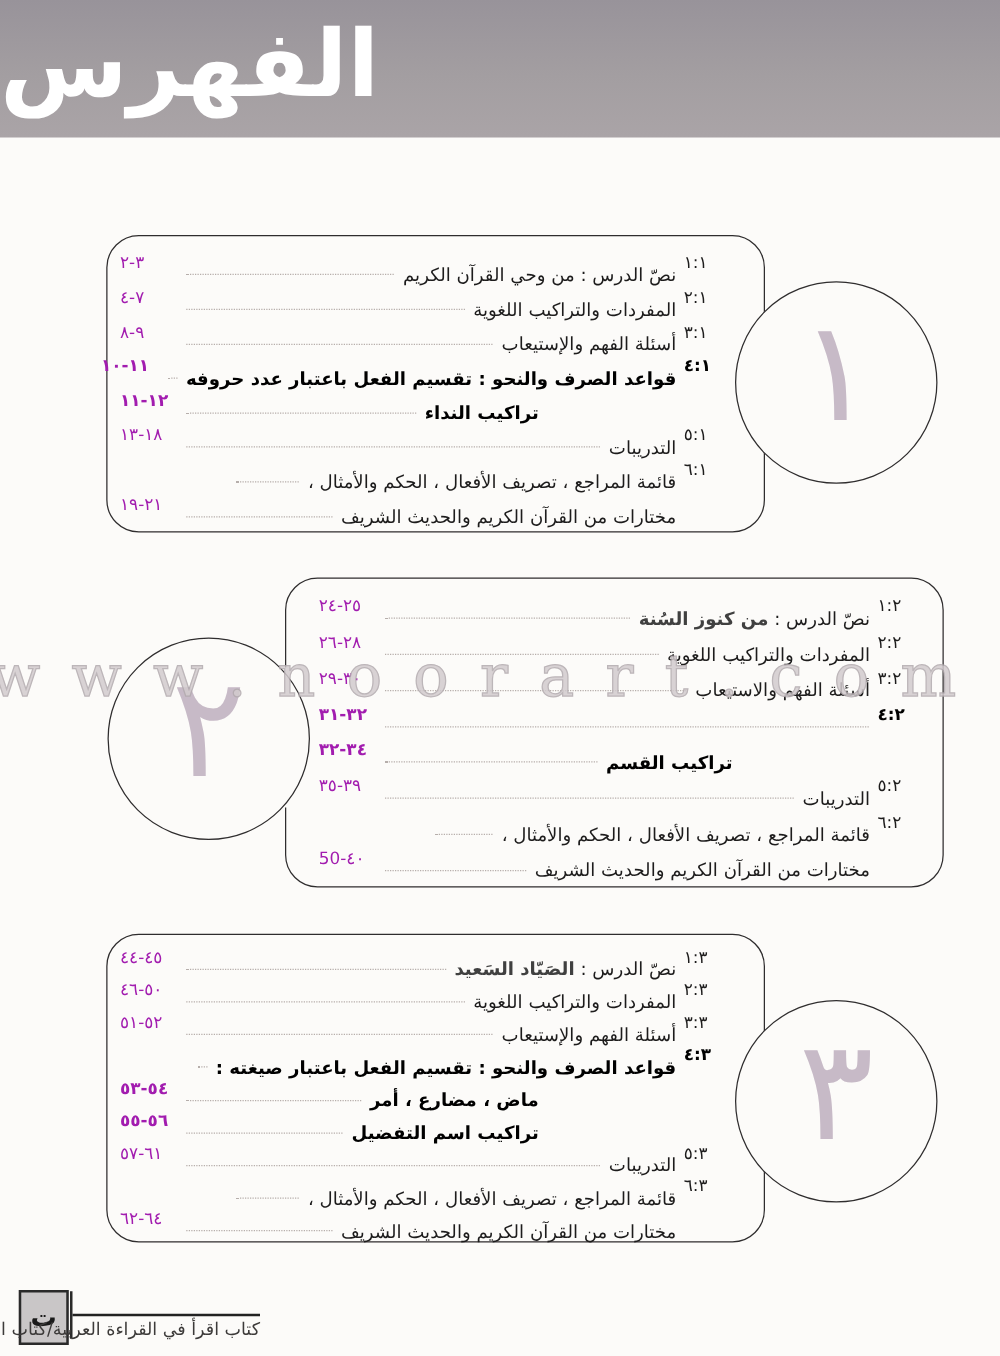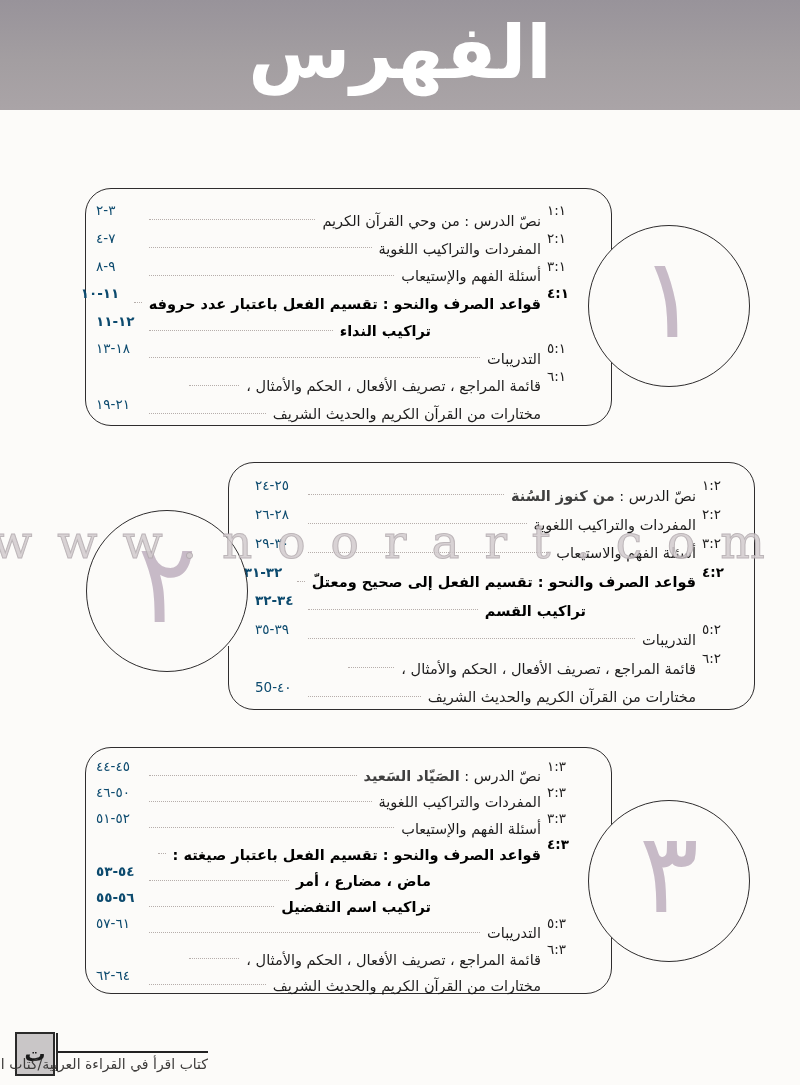--- a/index.html
+++ b/index.html
@@ -8,21 +8,21 @@
     background:#fcfbf9;
     font-family:"DejaVu Sans",sans-serif;
   }
   
   .header-band{
     position:absolute;left:0;top:0;width:800px;height:110px;
     background:linear-gradient(180deg,#98939a 0%,#a39ea1 55%,#aaa4a7 100%);
   }
   .header-title{
     position:absolute;left:0;top:0;width:100%;height:104px;
-    text-align:center;line-height:104px;
+    text-align:left;line-height:104px;
     color:#ffffff;font-size:74px;font-weight:bold;
   }
   
   .box{
     position:absolute;border:1.6px solid #2f2d2e;border-radius:26px;
     background:transparent;z-index:1;
   }
   .box1{left:85px;top:188px;width:525px;height:236px;}
   .box2{left:228px;top:462px;width:525px;height:246px;}
   .box3{left:85px;top:747px;width:525px;height:245px;}
@@ -47,21 +47,21 @@
   }
   .title{flex:0 0 auto;white-space:nowrap;padding-right:6px;margin-top:21px;}
   .t-bold{font-weight:bold;color:#404040;}
   .leader{
     flex:1 1 auto;min-width:8px;height:11px;margin:0 7px;
     border-bottom:1.4px dotted #b6aeab;align-self:center;
     transform:translateY(4px);
   }
   .pages{
     flex:0 0 auto;min-width:46px;direction:ltr;unicode-bidi:isolate;
-    font-size:13.5px;color:#0c4a6e;text-align:left;white-space:nowrap;
+    font-size:13.5px;color:#a21caf;text-align:left;white-space:nowrap;
   }
   .pages.empty{min-width:86px;}
   
   .neck{position:absolute;background:#fcfbf9;z-index:2;}
   .neck1{left:591px;top:252px;width:17px;height:110px;}
   .neck2{left:220px;top:534px;width:17px;height:112px;}
   .neck3{left:591px;top:826px;width:17px;height:110px;}
   
   .circle{
     position:absolute;width:160px;height:160px;border-radius:50%;
@@ -189,21 +189,20 @@
 
   <div class="row">
     <span class="num">٣:٢</span>
     <span class="title"><span class="t-reg">أسئلة الفهم والاستيعاب</span><span class="t-bold"></span></span>
     <span class="leader"></span>
     <span class="pages">٣٠-٢٩</span>
   </div>
 
   <div class="row bold">
     <span class="num">٤:٢</span>
-    <span class="title"><span class="t-reg">قواعد الصرف والنحو : تقسيم الفعل إلى صحيح ومعتلّ</span><span class="t-bold"></span></span>
     <span class="leader"></span>
     <span class="pages">٣٢-٣١</span>
   </div>
 
   <div class="row bold indent2">
     <span class="num"></span>
     <span class="title"><span class="t-reg">تراكيب القسم</span><span class="t-bold"></span></span>
     <span class="leader"></span>
     <span class="pages">٣٤-٣٢</span>
   </div>

